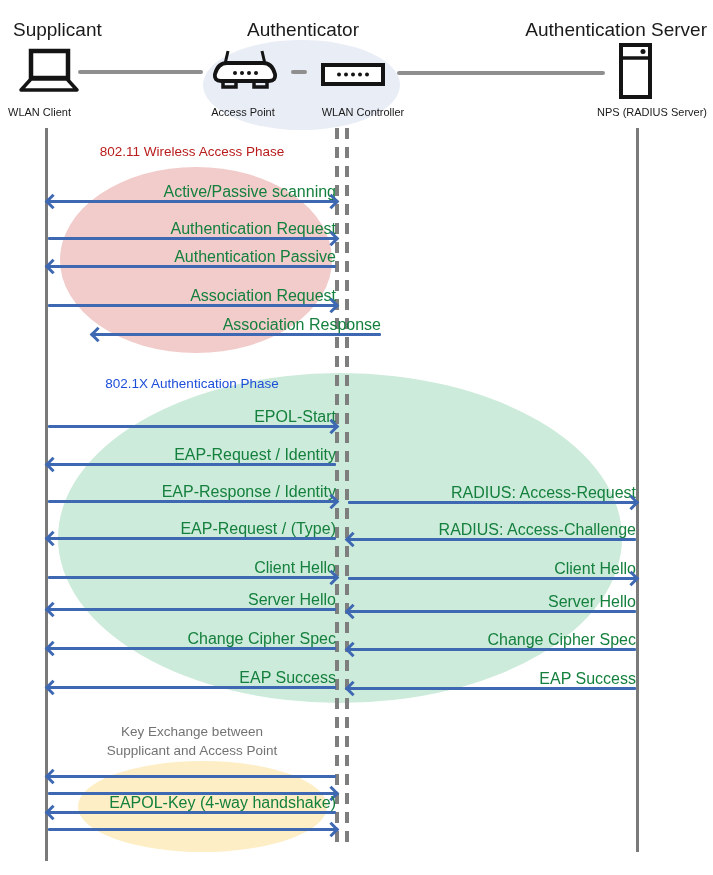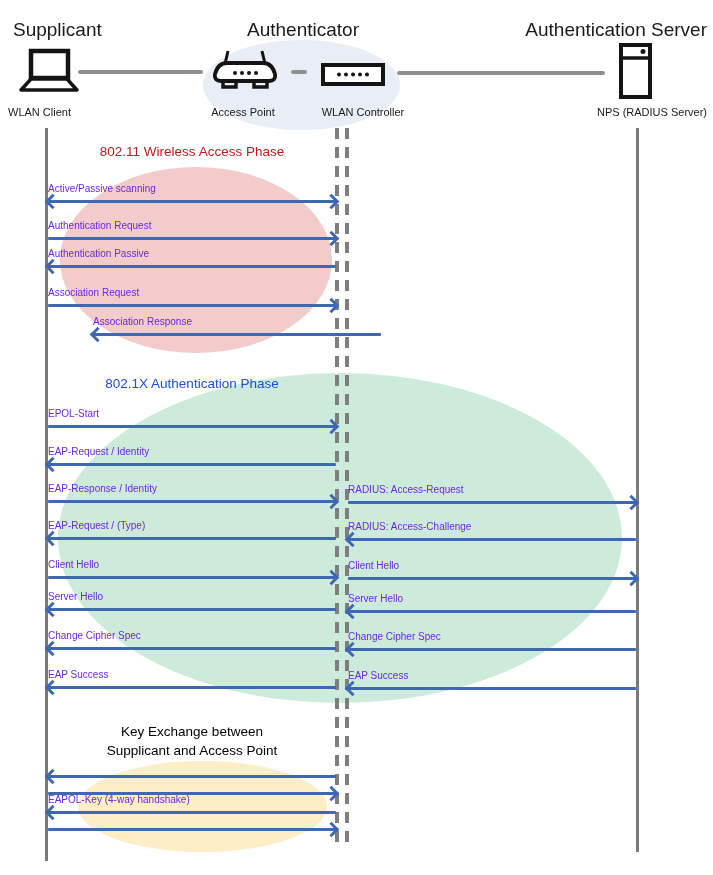--- a/index.html
+++ b/index.html
@@ -20,27 +20,27 @@
   .dashline{position:absolute;width:4px;z-index:2;
     background:repeating-linear-gradient(to bottom,#7e7e7e 0 11px,transparent 11px 19px);}
   
   .phase-ellipse{position:absolute;border-radius:50%;z-index:1;}
   .pe-80211{left:60px;top:167px;width:272px;height:186px;background:#f1cccb;}
   .pe-8021x{left:58px;top:373px;width:564px;height:330px;background:#cdebdb;}
   .pe-keyx{left:78px;top:761px;width:249px;height:91px;background:#fdeec6;}
   .phase-title{position:absolute;width:288px;text-align:center;font-size:13.5px;z-index:3;white-space:nowrap;}
   .pt-80211{left:48px;top:144px;color:#b91c1c;}
   .pt-8021x{left:48px;top:376px;color:#1d4ed8;}
-  .pt-keyx{left:48px;top:722px;color:#000000;line-height:19px;}
+  .pt-keyx{left:48px;top:722px;color:#737373;line-height:19px;}
   
   .msg{position:absolute;width:288px;height:22px;z-index:3;}
   .seg-left{left:48px;}
   .seg-right{left:348px;}
-  .msg-label{position:absolute;left:0;right:0;top:0;height:16px;text-align:left;
-    font-size:10px;color:#6d28d9;white-space:nowrap;}
+  .msg-label{position:absolute;left:0;right:0;top:0;height:16px;text-align:right;
+    font-size:16px;color:#15803d;white-space:nowrap;}
   .msg-line{position:absolute;left:0;right:0;top:17px;height:3px;background:#3e68b2;border-radius:1px;}
   .ah{position:absolute;width:8px;height:8px;border-style:solid;border-color:#3e68b2;
     border-width:3px 3px 0 0;top:-4px;}
   .ah-r{right:-1px;transform:rotate(45deg);}
   .ah-l{left:-1px;transform:rotate(-135deg);}
   svg{display:block;}
 </style>
 </head>
 <body>
 

